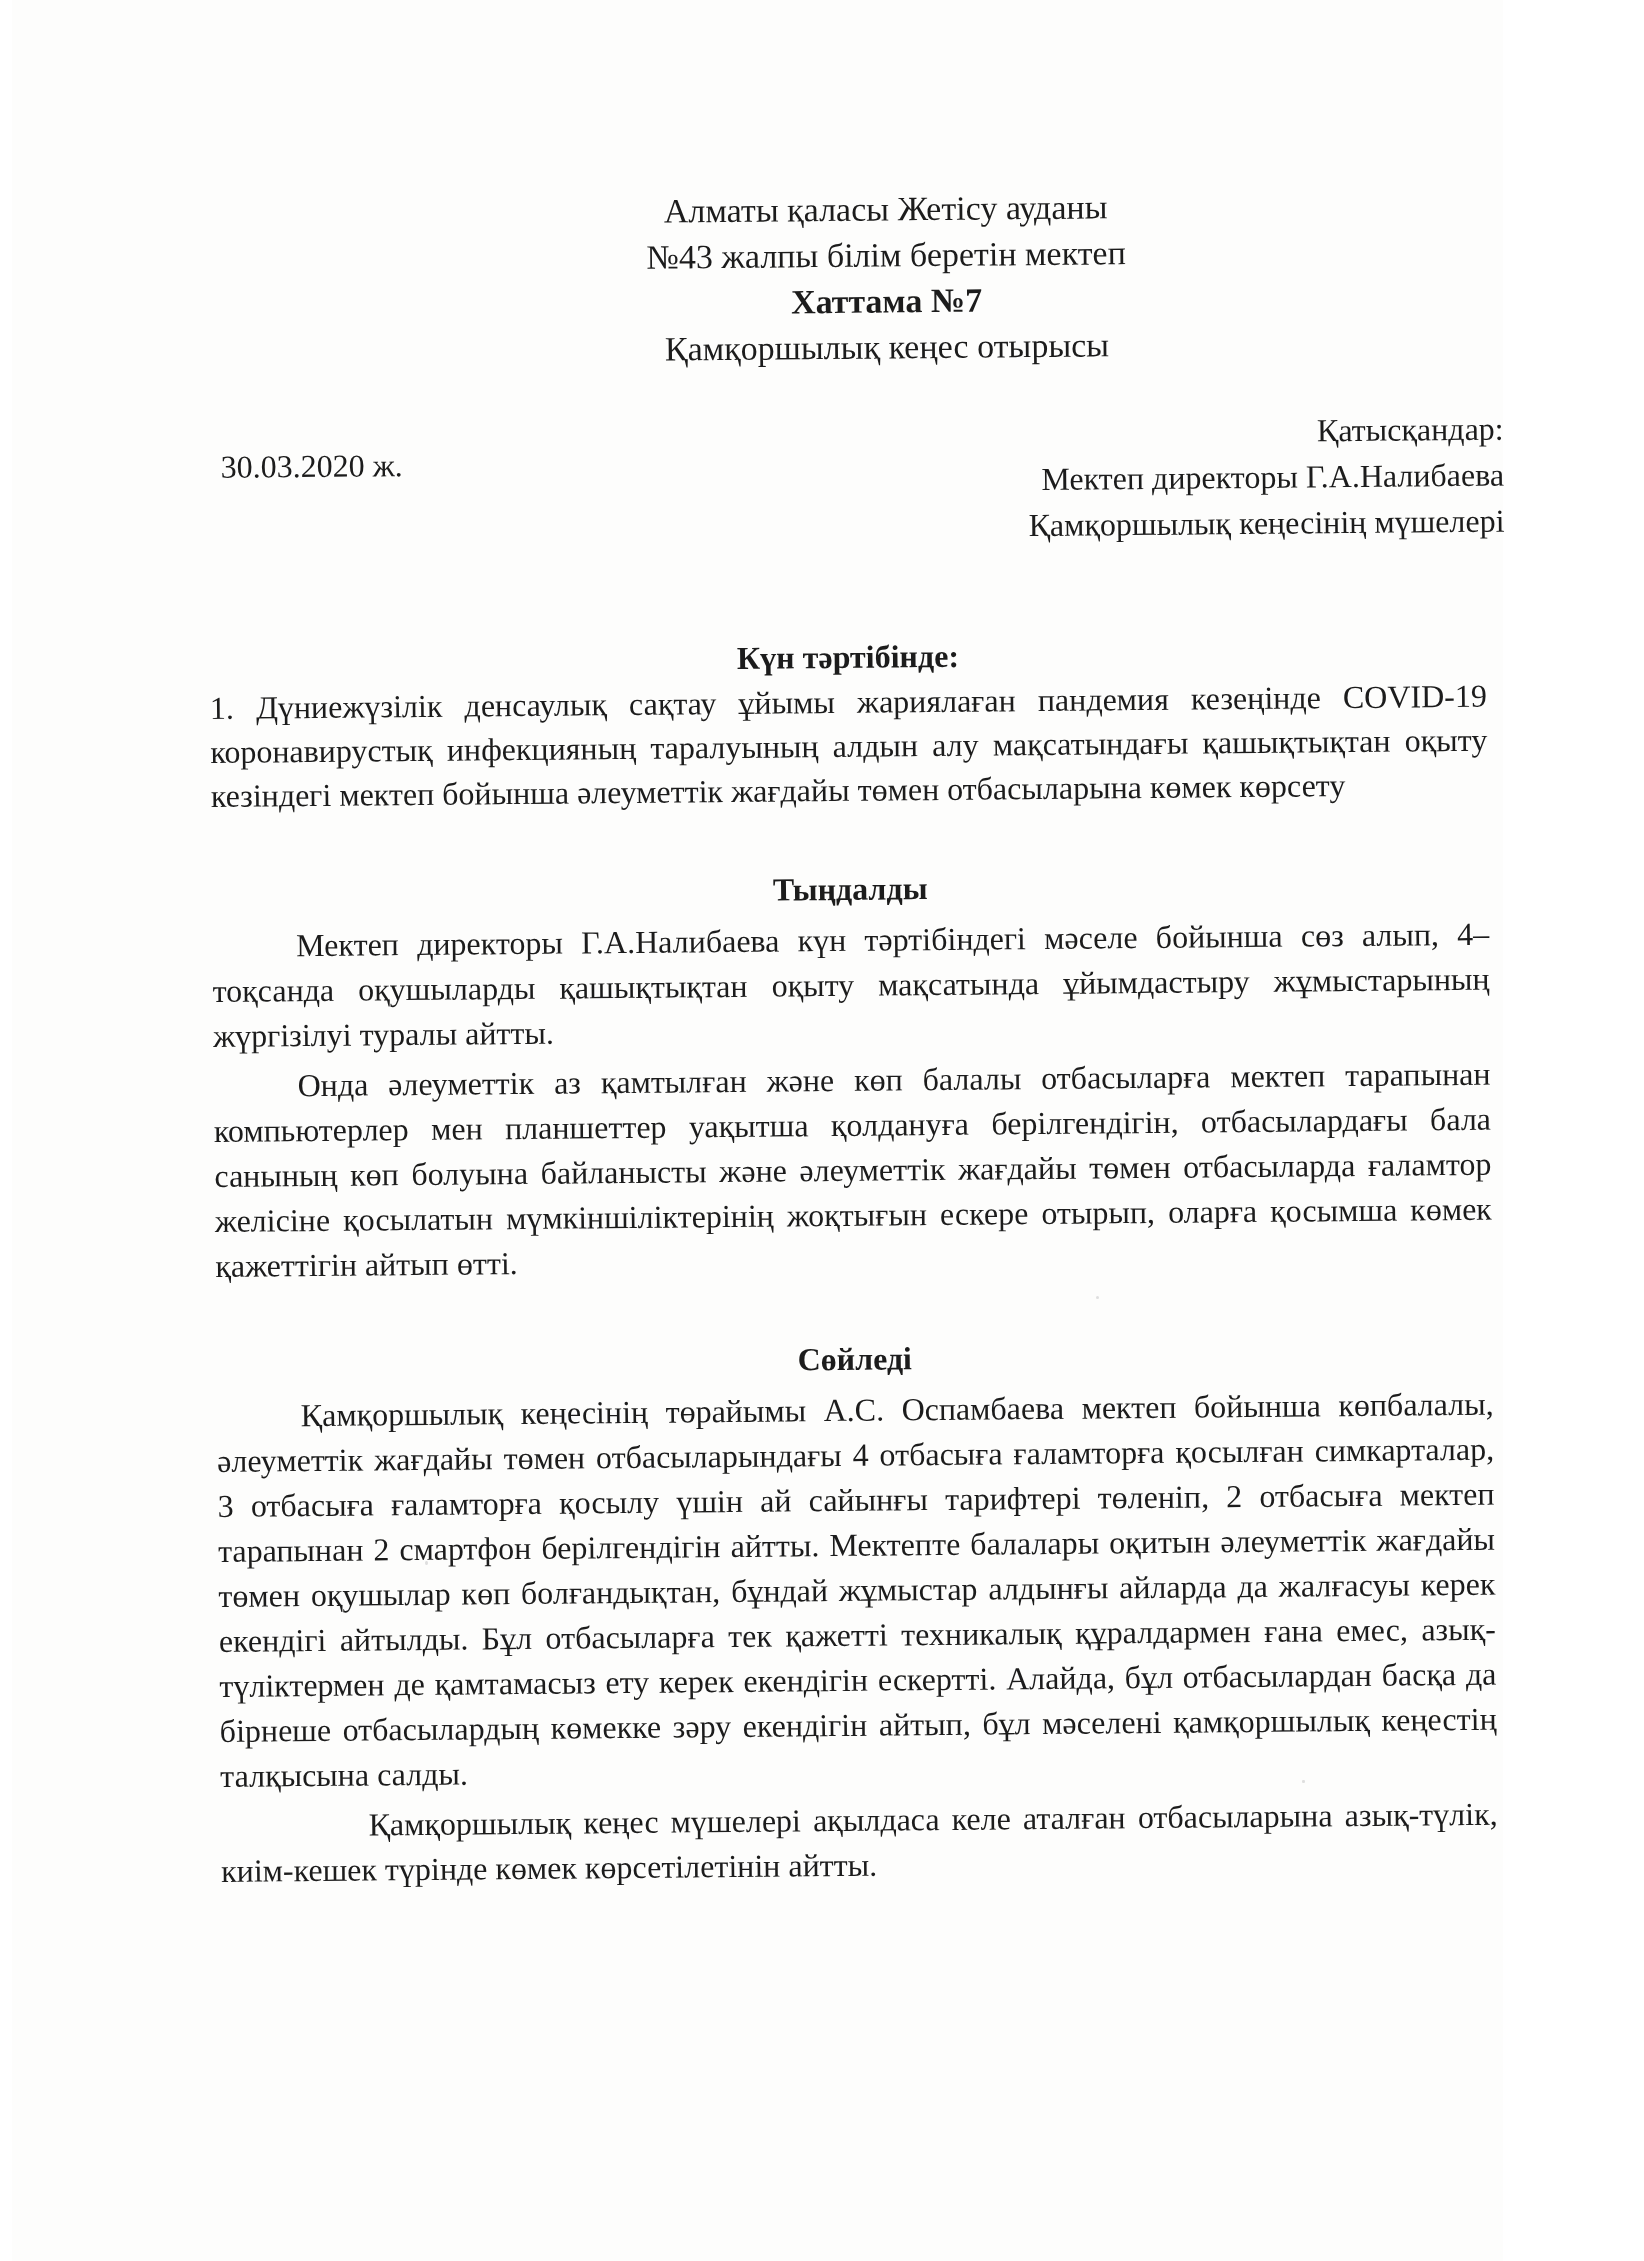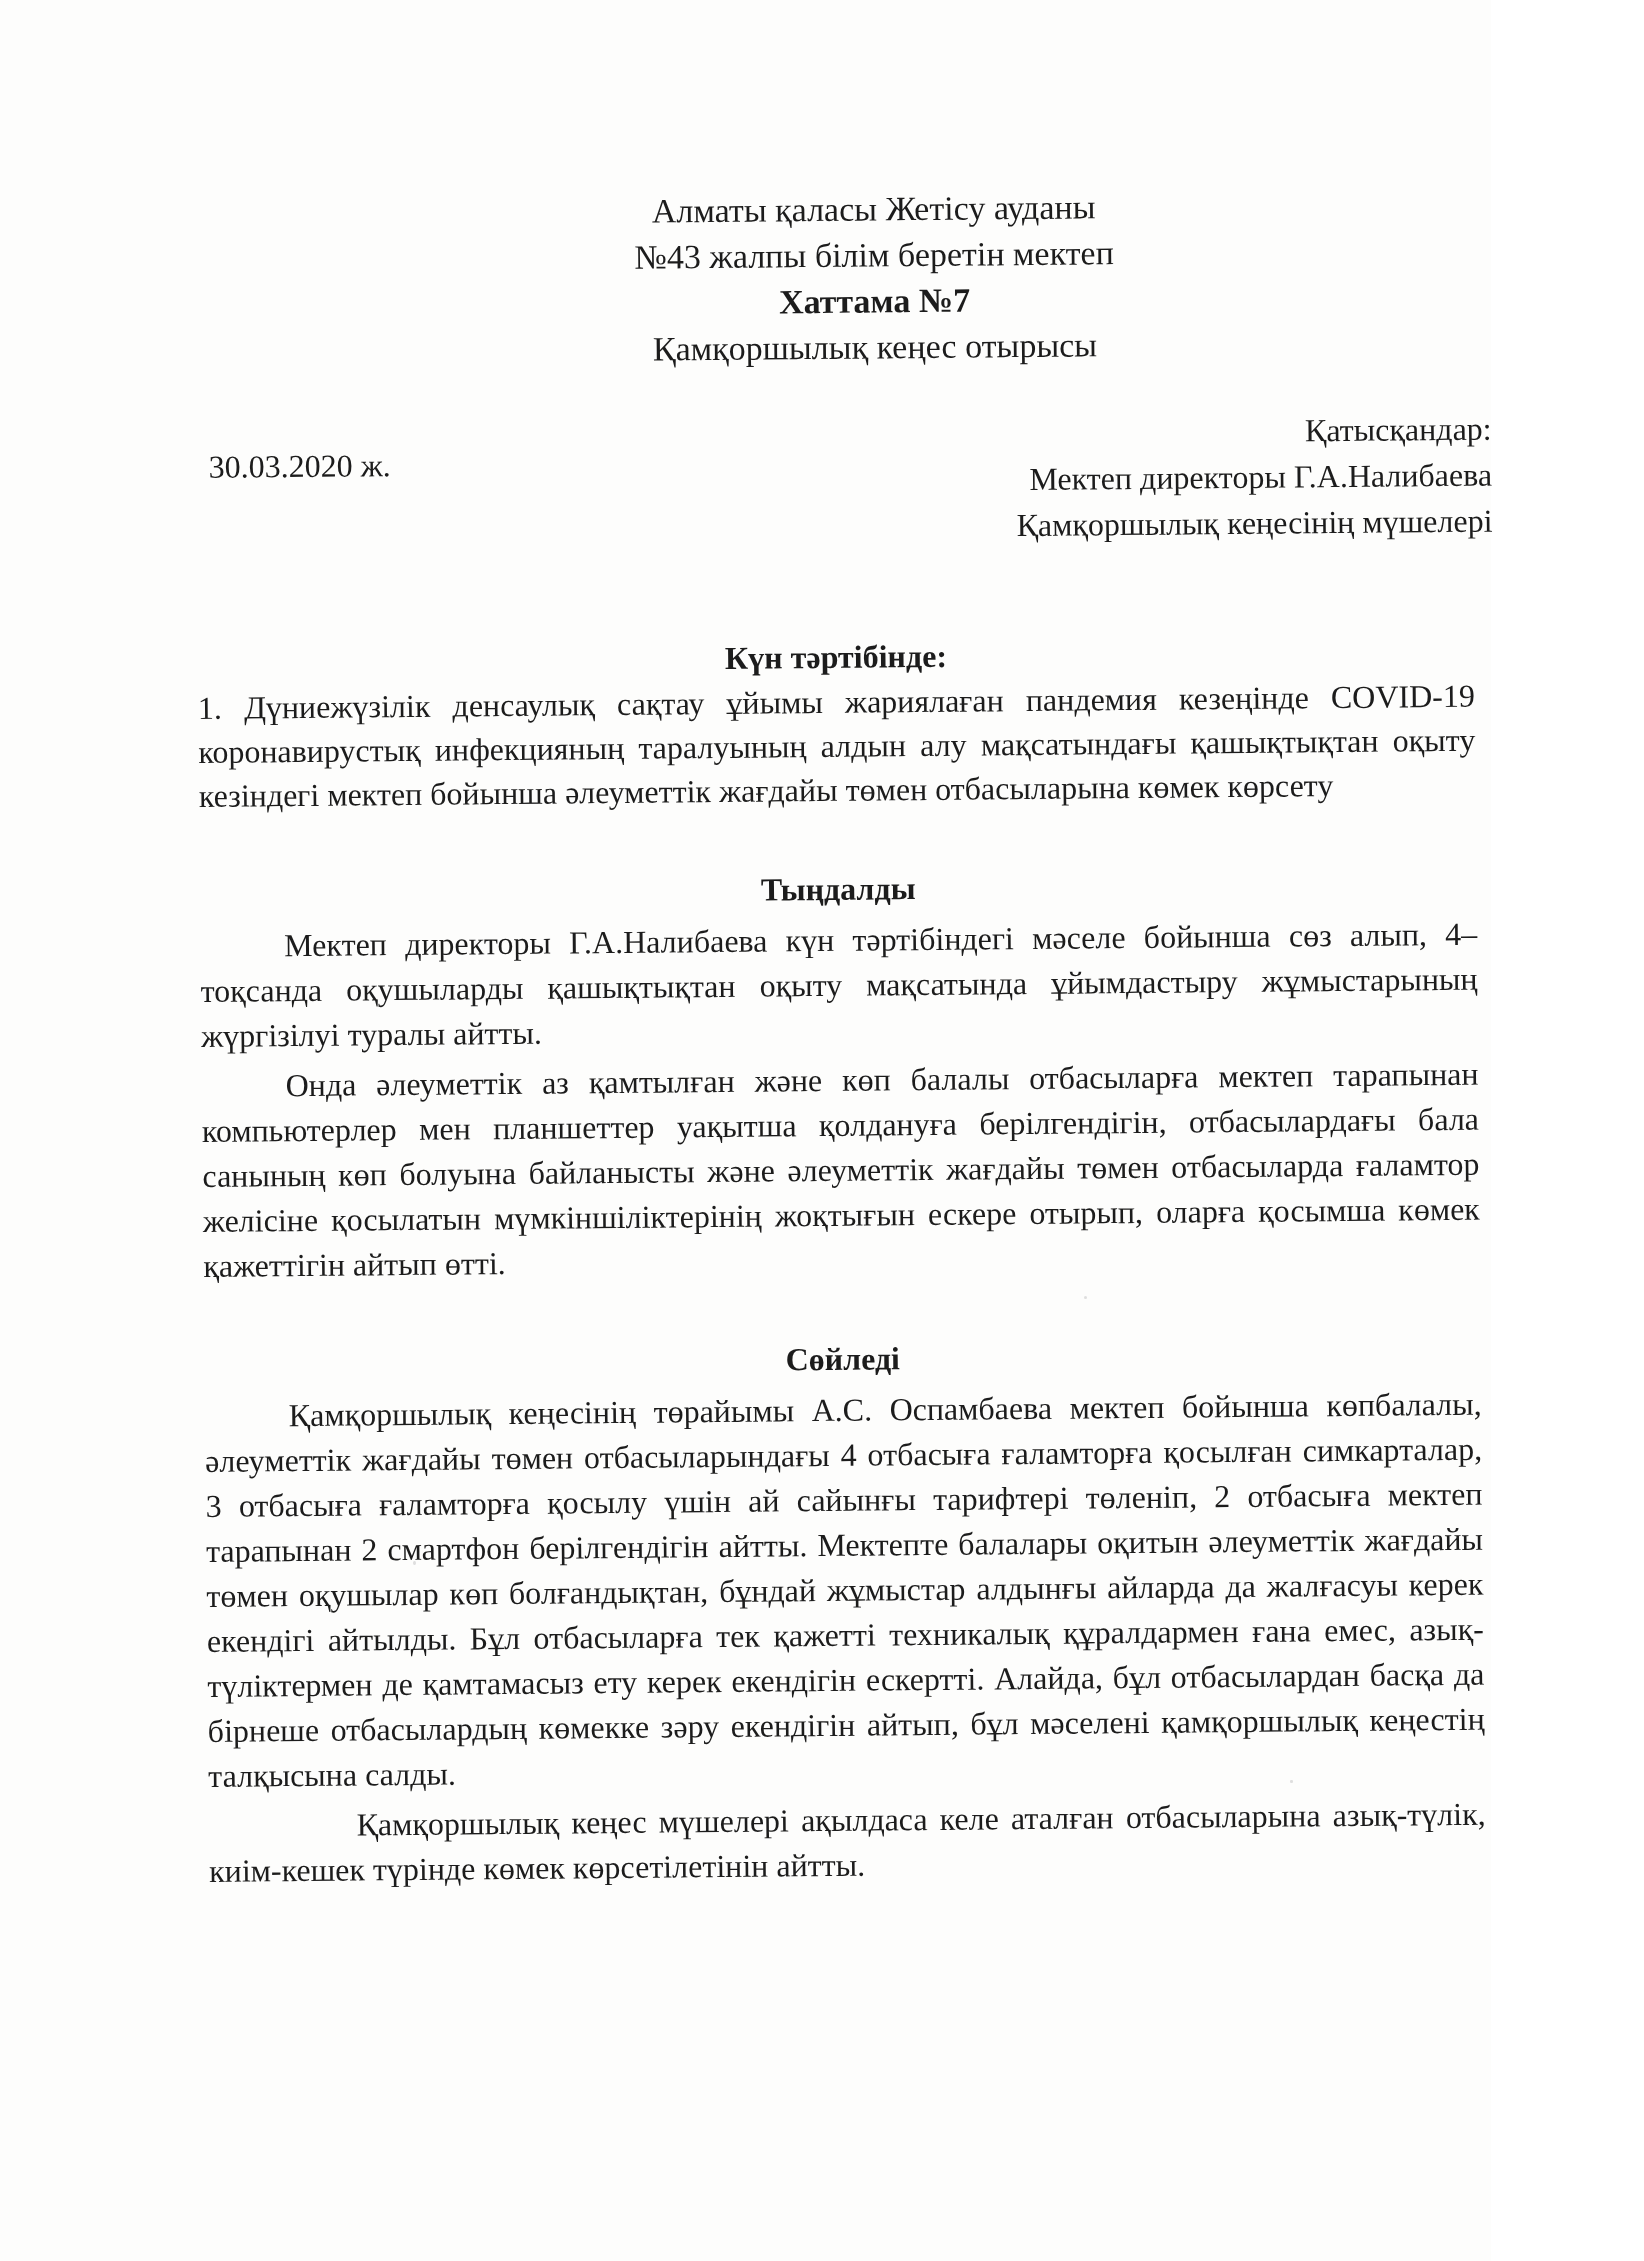--- a/index.html
+++ b/index.html
@@ -10,21 +10,21 @@
     body {
       width: 1645px;
       height: 2261px;
       position: relative;
       overflow: hidden;
       font-family: "Liberation Serif", "DejaVu Serif", serif;
       color: #1c1c1c;
     }
     .page {
       position: absolute;
-      left: 0; top: 0;
+      left: 12px; top: 0;
       width: 1491px; height: 2261px;
       background: #fdfdfc;
     }
     .sheet {
       position: absolute;
       left: 193px;
       top: 193px;
       width: 1277px;
       transform: rotate(-0.55deg);
       transform-origin: 0 0;

